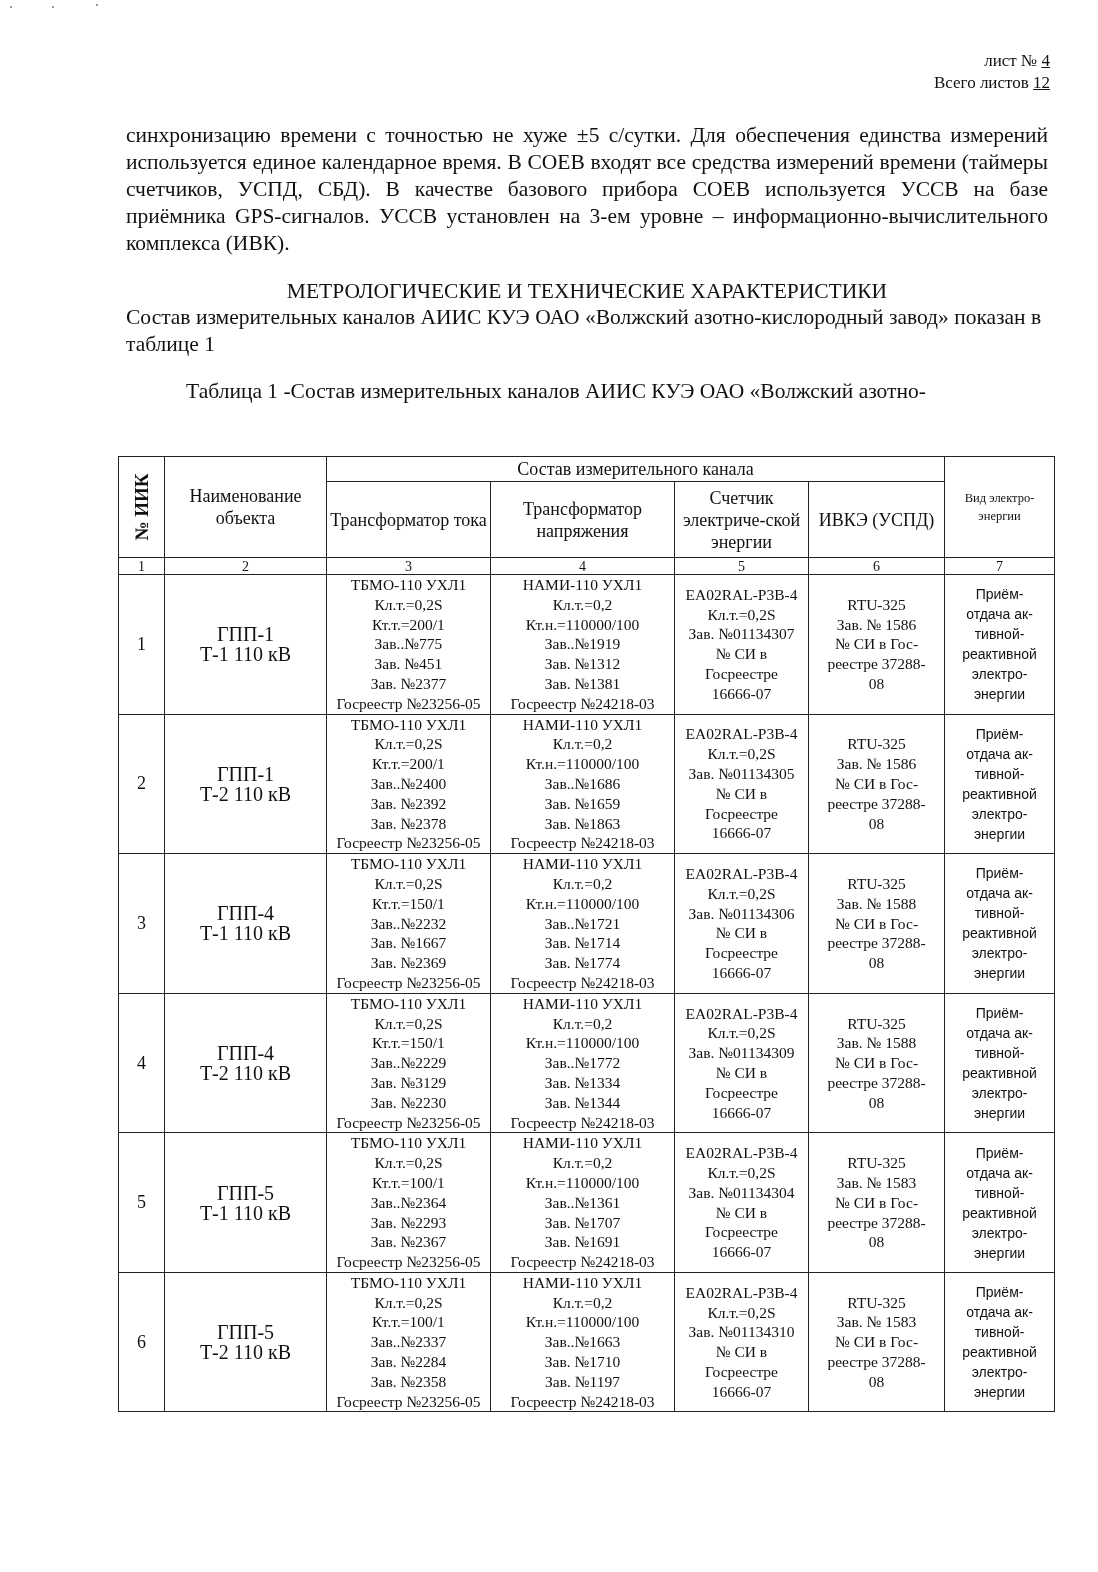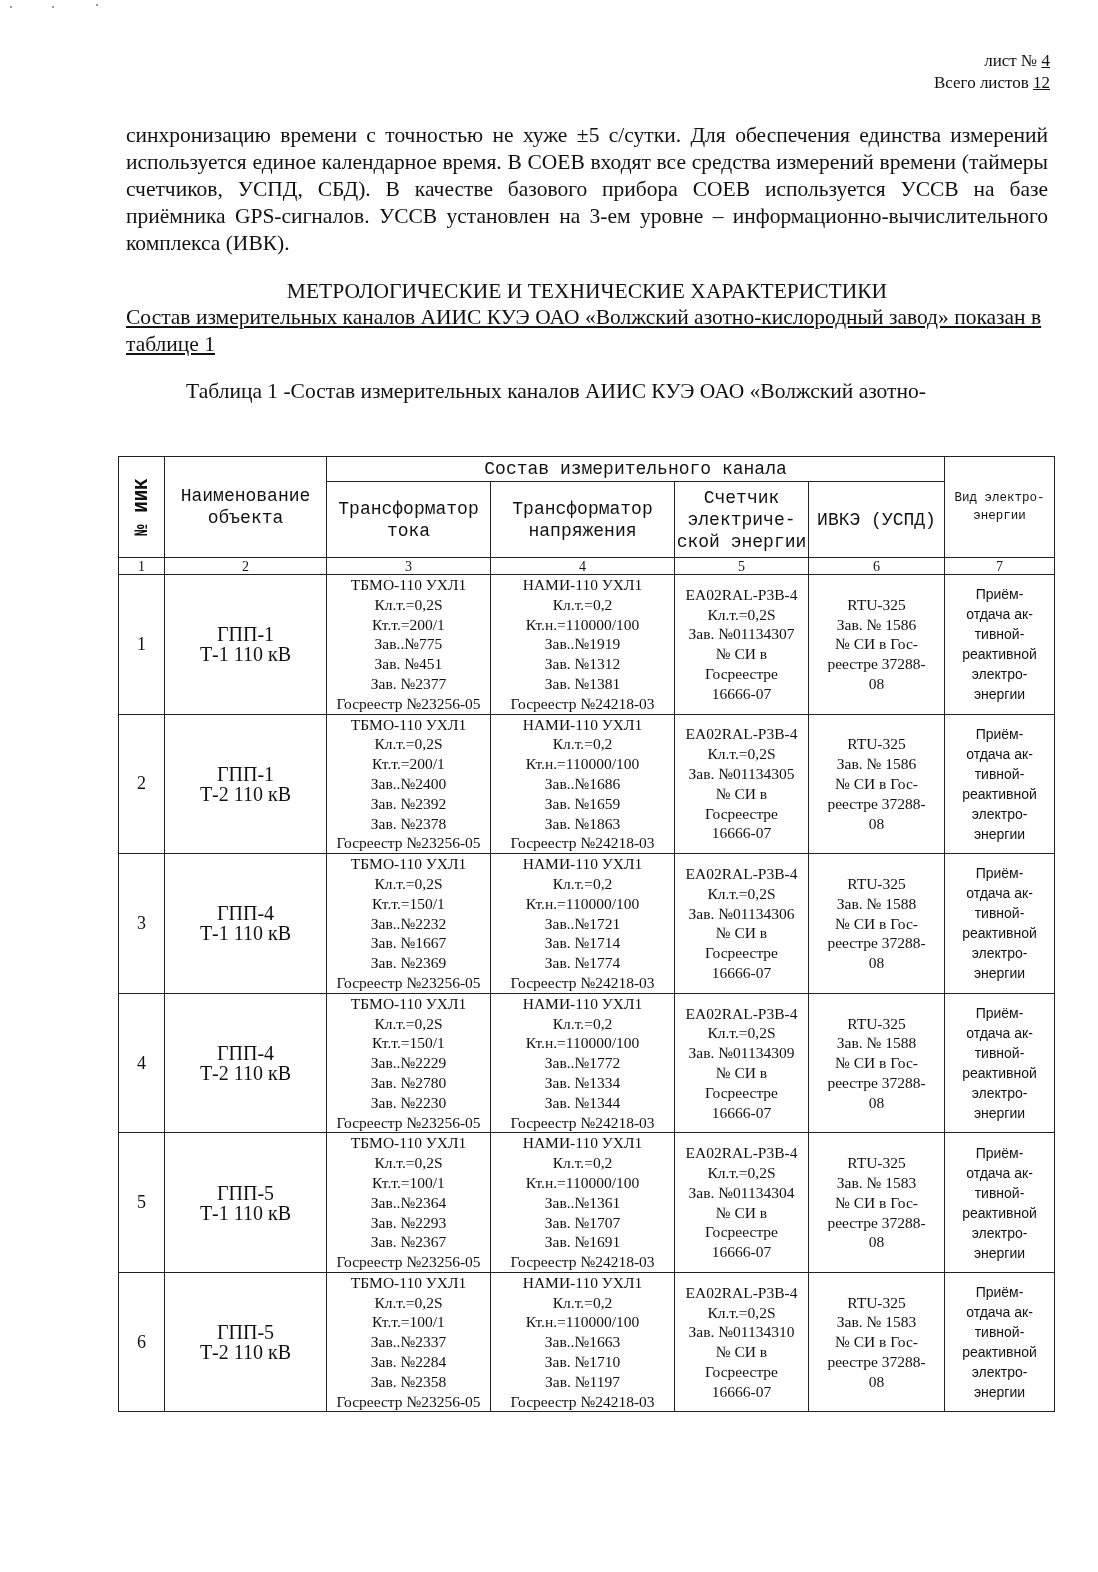--- a/index.html
+++ b/index.html
@@ -15,35 +15,35 @@
   .intro {
     position: absolute; left: 126px; top: 94px; width: 922px;
     font-size: 21.5px; line-height: 27px; text-align: justify; margin-top: 28px;
   }
   .section-title {
     position: absolute; left: 126px; top: 278px; width: 922px;
     text-align: center; font-weight: normal; font-size: 21.5px; line-height: 26px;
   }
   .lead {
     position: absolute; left: 126px; top: 304px; width: 922px;
-    font-size: 21.5px; line-height: 27px; text-decoration: underline;
+    font-size: 21.5px; line-height: 27px;
   }
   .caption {
     position: absolute; left: 126px; top: 378px; width: 860px;
     font-size: 21.5px; line-height: 27px; text-align: center;
   }
   table.main {
     position: absolute; left: 118px; top: 456px; width: 936px;
     border-collapse: collapse; table-layout: fixed;
   }
   table.main td, table.main th {
     border: 1.3px solid #222; padding: 0; text-align: center; vertical-align: middle;
     font-weight: normal;
   }
-  .hdr-sans { font-family: Liberation Mono, monospace; }
+  .hdr-sans { font-family: Liberation Serif, serif; }
   .th-group { font-size: 18px; height: 24px; }
   .th-sub { font-size: 18px; line-height: 22px; height: 74px; }
   .th-small { font-size: 12.5px; line-height: 18px; }
   .th-num { font-size: 14px; height: 16px; line-height: 15px; }
   .vert-wrap { height: 100px; position: relative; }
   .vert {
     position: absolute; left: 50%; top: 50%;
     transform: translate(-50%, -50%) rotate(-90deg);
     white-space: nowrap; font-size: 19px; font-weight: bold;
   }
@@ -269,21 +269,21 @@
         <td class="cell-num">4</td>
         <td class="cell-obj">
           <div>ГПП-4</div>
           <div>Т-2 110 кВ</div>
         </td>
         <td class="cell-lines">
           <div>ТБМО-110 УХЛ1</div>
           <div>Кл.т.=0,2S</div>
           <div>Кт.т.=150/1</div>
           <div>Зав..№2229</div>
-          <div>Зав. №2780</div>
+          <div>Зав. №3129</div>
           <div>Зав. №2230</div>
           <div>Госреестр №23256-05</div>
         </td>
         <td class="cell-lines">
           <div>НАМИ-110 УХЛ1</div>
           <div>Кл.т.=0,2</div>
           <div>Кт.н.=110000/100</div>
           <div>Зав..№1772</div>
           <div>Зав. №1334</div>
           <div>Зав. №1344</div>

